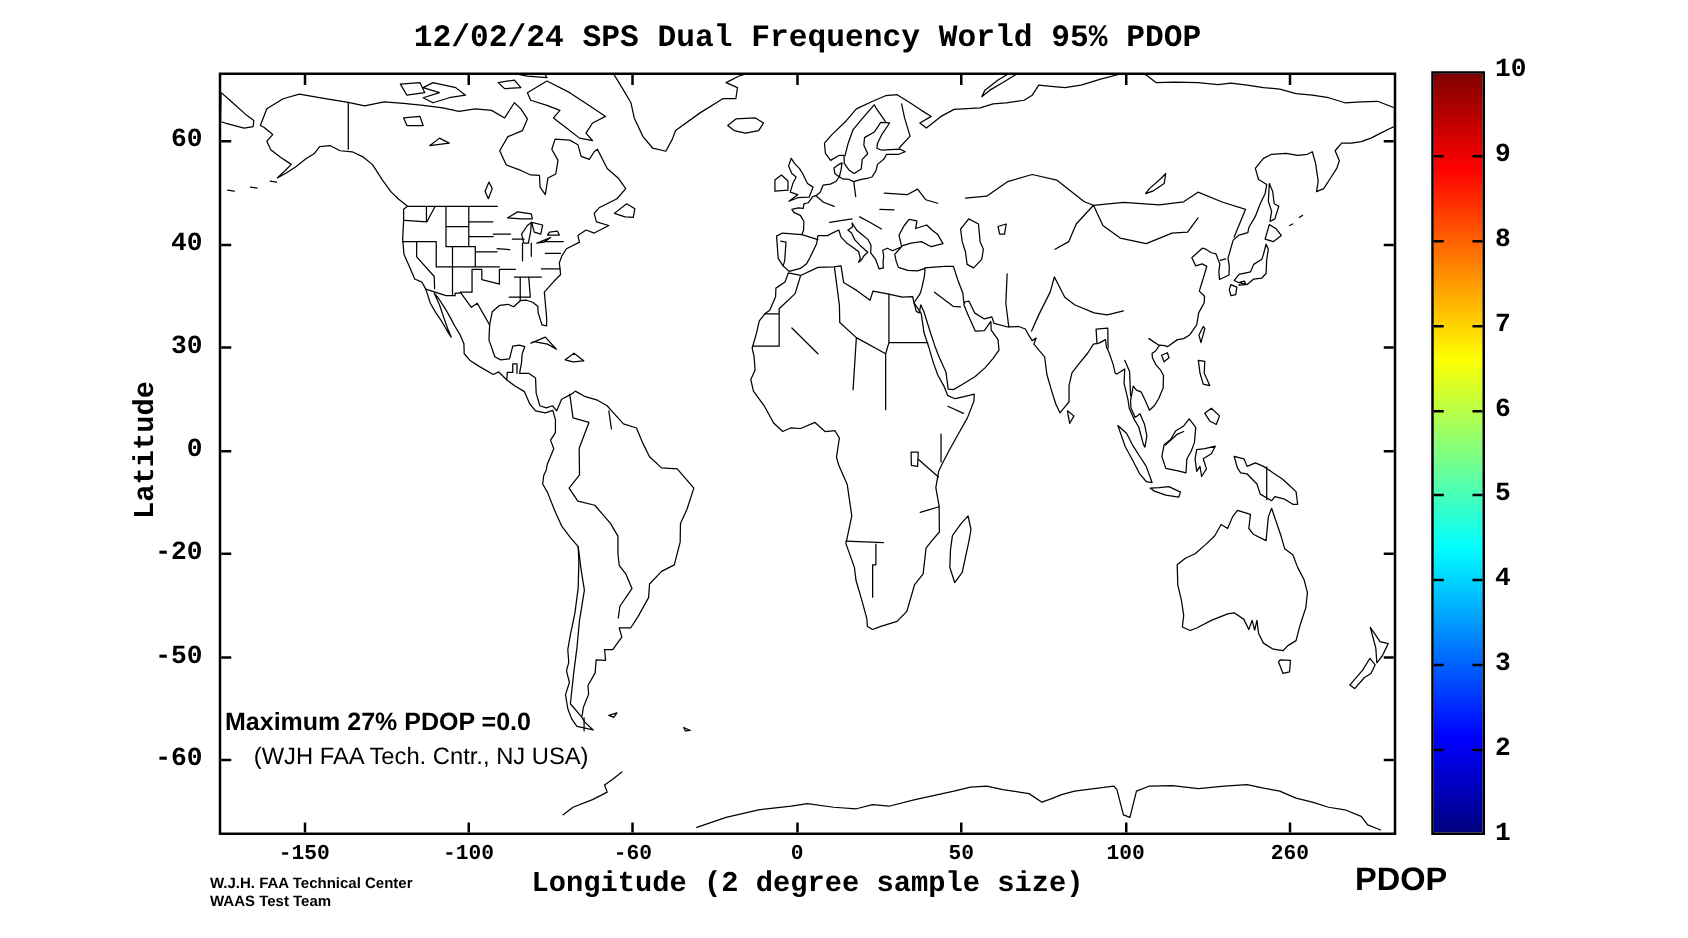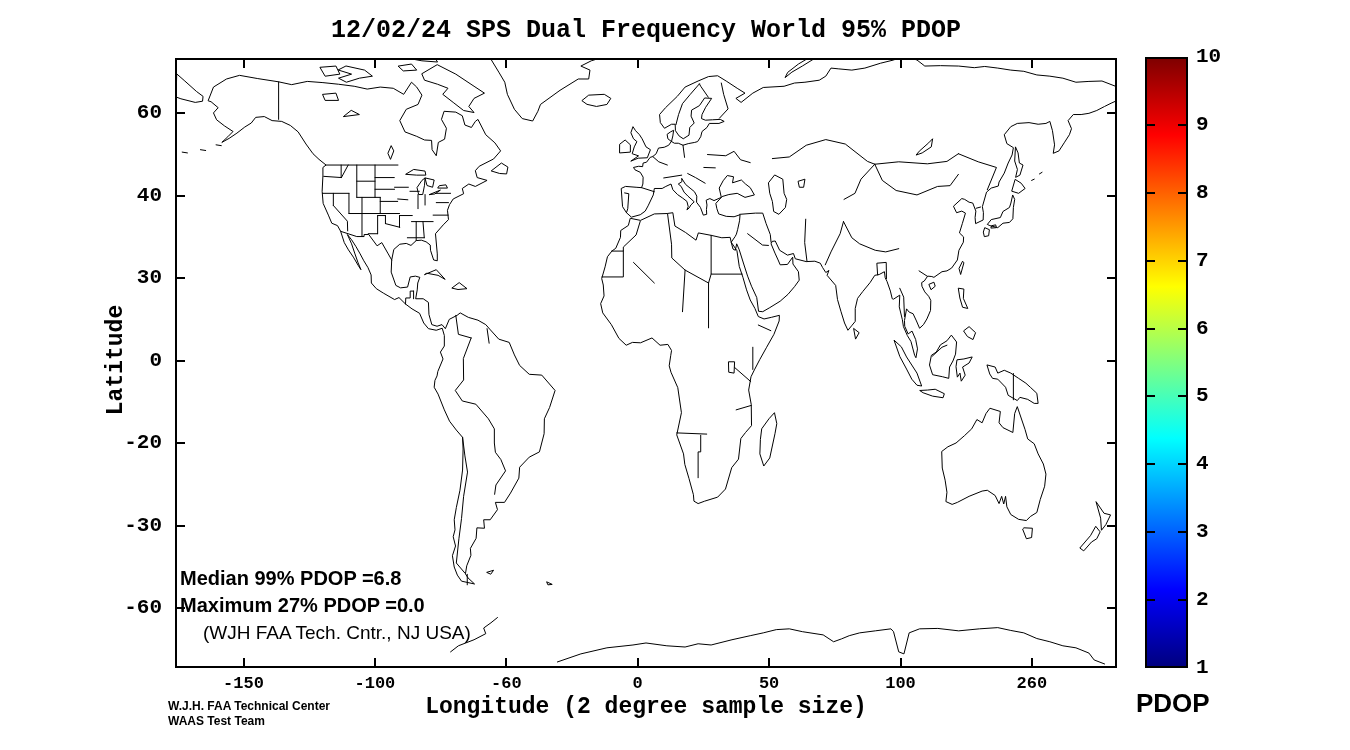--- a/index.html
+++ b/index.html
@@ -10,21 +10,21 @@
   .plot svg{position:absolute;left:0;top:0;width:100%;height:100%;}
   .plot svg path{vector-effect:non-scaling-stroke;}
   .xtick{top:672px;transform:translateX(-50%);font-family:"Liberation Mono",monospace;font-size:17px;line-height:24px;white-space:nowrap;}
   .ytick{left:88px;width:74px;text-align:right;font-family:"Liberation Mono",monospace;font-size:21px;line-height:24px;}
   .cbtick{left:1196px;width:46px;text-align:left;font-family:"Liberation Mono",monospace;font-size:21px;line-height:24px;}
   .xlabel{left:175px;top:694px;width:942px;text-align:center;font-family:"Liberation Mono",monospace;font-weight:bold;font-size:23px;white-space:nowrap;}
   .ylabel{left:116px;top:360px;transform:translate(-50%,-50%) rotate(-90deg);font-family:"Liberation Mono",monospace;font-weight:bold;font-size:23px;white-space:nowrap;}
   .stats{left:180px;top:565px;font-size:20px;font-weight:bold;line-height:27px;white-space:nowrap;}
   .stats .credit{font-weight:normal;font-size:19px;padding-left:23px;}
   .colorbar{left:1145px;top:57px;width:43px;height:611px;border:2px solid #000;box-sizing:border-box;}
-  .cblabel{left:1136px;top:688px;font-size:26px;white-space:nowrap;}
+  .cblabel{left:1084px;top:688px;font-size:26px;white-space:nowrap;}
   .footer{left:168px;top:699px;font-size:12px;line-height:15px;white-space:nowrap;}
   .tickmark{position:absolute;background:#000;}
 </style>
 </head>
 <body>
 
 <div class="abs title">12/02/24 SPS Dual Frequency World 95% PDOP</div>
 
 <div class="abs plot">
   <svg viewBox="-180 -75 360 150" preserveAspectRatio="none">
@@ -63,28 +63,27 @@
 <span class="abs xtick" style="left:637.7px">0</span>
 <span class="abs xtick" style="left:769.1px">50</span>
 <span class="abs xtick" style="left:900.5px">100</span>
 <span class="abs xtick" style="left:1031.9px">260</span>
 
 <span class="abs ytick" style="top:101px">60</span>
 <span class="abs ytick" style="top:183.5px">40</span>
 <span class="abs ytick" style="top:266px">30</span>
 <span class="abs ytick" style="top:348.5px">0</span>
 <span class="abs ytick" style="top:431px">-20</span>
-<span class="abs ytick" style="top:513.5px">-30</span>
+<span class="abs ytick" style="top:513.5px">-50</span>
 <span class="abs ytick" style="top:596px">-60</span>
 
 <div class="abs xlabel">Longitude (2 degree sample size)</div>
 <div class="abs ylabel">Latitude</div>
 
 <div class="abs stats">
-  <div>Median 99% PDOP =6.8</div>
   <div>Maximum 27% PDOP =0.0</div>
   <div class="credit">(WJH FAA Tech. Cntr., NJ USA)</div>
 </div>
 
 <div class="abs colorbar" style="background: linear-gradient(rgb(128, 0, 0) 0%, rgb(255, 0, 0) 12.5%, rgb(255, 255, 0) 37.5%, rgb(0, 255, 255) 62.5%, rgb(0, 0, 255) 87.5%, rgb(0, 0, 128) 100%);"></div>
 <span class="abs cbtick" style="top:45px">10</span>
 <span class="abs cbtick" style="top:112.9px">9</span>
 <span class="abs cbtick" style="top:180.8px">8</span>
 <span class="abs cbtick" style="top:248.7px">7</span>
 <span class="abs cbtick" style="top:316.6px">6</span>

